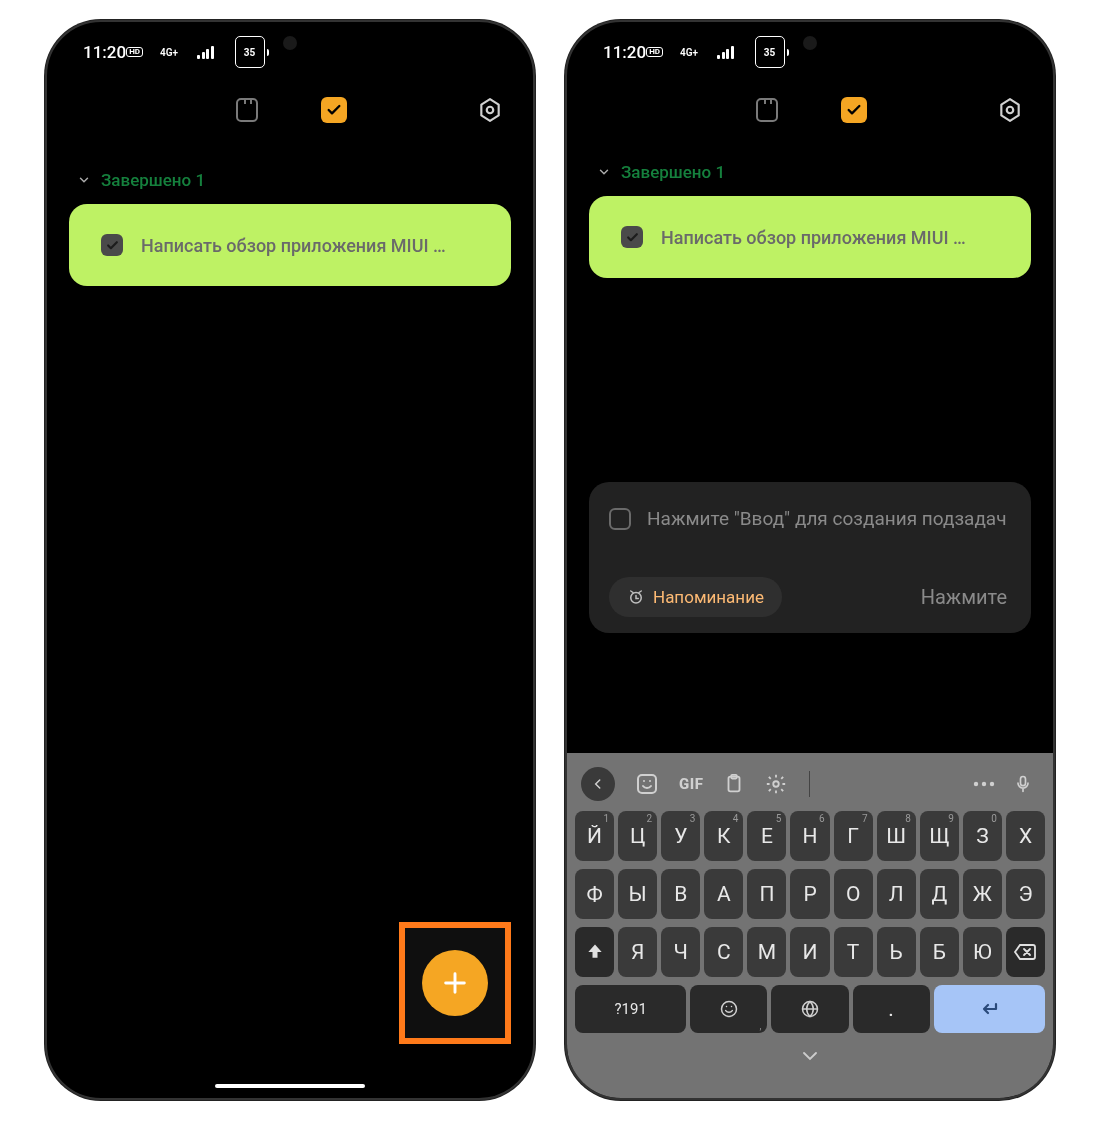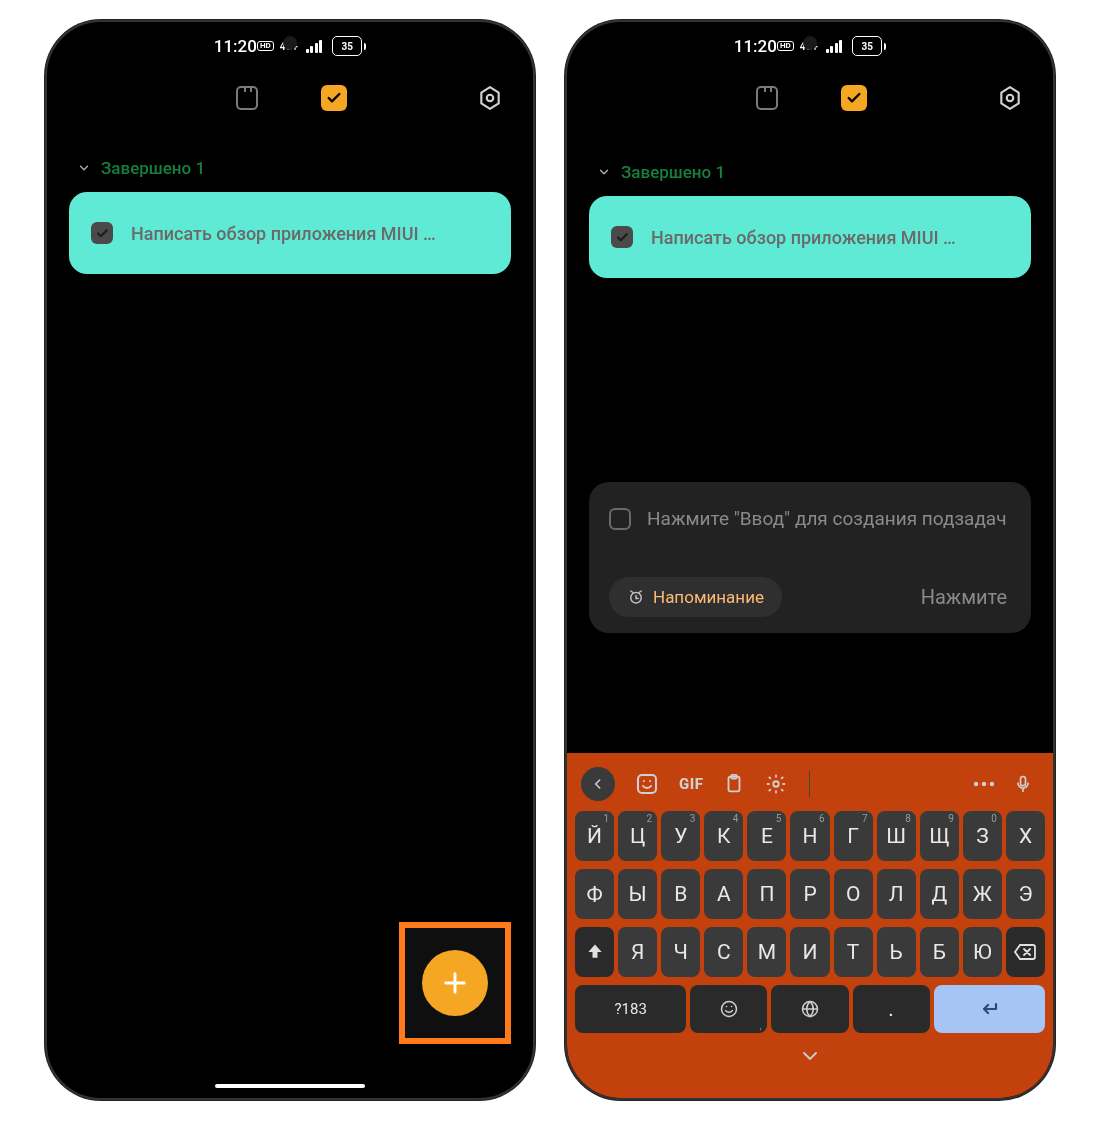--- a/index.html
+++ b/index.html
@@ -27,28 +27,28 @@
     left: 50%;
     transform: translateX(-50%);
     width: 14px;
     height: 14px;
     background: #1a1a1a;
     border-radius: 50%;
     z-index: 10;
   }
   .status-bar {
     display: flex;
-    justify-content: center;
+    justify-content: flex-start;
     align-items: center;
     padding: 14px 36px 4px 36px;
     color: #fff;
     font-size: 17px;
     font-weight: 500;
   }
-  .status-icons { display: flex; align-items: center; gap: 4px; }
+  .status-icons { display: flex; align-items: center; gap: 15px; }
   .badge-4g {
     border: 1px solid #fff;
     border-radius: 3px;
     font-size: 8px;
     padding: 0 2px;
     line-height: 1.1;
     font-weight: 700;
   }
   .signal-4g { font-size: 10px; font-weight: 600; margin-left:2px;}
   .signal-bars {
@@ -68,21 +68,21 @@
   .signal-bars span:nth-child(3){height:10px}
   .signal-bars span:nth-child(4){height:13px}
   .battery {
     display: flex;
     align-items: center;
     gap: 2px;
     margin-left: 6px;
   }
   .battery-body {
     width: 30px;
-    height: 20px;
+    height: 32px;
     border: 1.5px solid #fff;
     border-radius: 5px;
     display: flex;
     align-items: center;
     justify-content: center;
     font-size: 10px;
     font-weight: 700;
     position: relative;
   }
   .battery-tip {
@@ -132,23 +132,23 @@
     color: #15803d;
     font-size: 17px;
     font-weight: 500;
   }
   .chevron-down {
     width: 14px; height: 14px;
     display:flex;align-items:center;justify-content:center;
   }
   .task-item {
     margin: 0 22px;
-    background: #5eead4;
+    background: #bef264;
     border-radius: 18px;
-    padding: 30px 22px;
+    padding: 30px 32px;
     display: flex;
     align-items: center;
     gap: 18px;
   }
   .checkbox-done {
     width: 22px; height: 22px;
     background: #4a4a4a;
     border-radius: 6px;
     display:flex;align-items:center;justify-content:center;
   }
@@ -231,21 +231,21 @@
     color: #8a8a8a;
     font-size: 20px;
     font-weight: 400;
     padding-right: 4px;
   }
 
   
   .keyboard {
     position: absolute;
     left: 0; right: 0; bottom: 0;
-    background: #c2410c;
+    background: #737373;
     padding: 8px 6px 6px 6px;
     border-radius: 0 0 50px 50px;
     overflow: hidden;
   }
   .kb-toolbar {
     display:flex;
     align-items:center;
     gap: 20px;
     padding: 6px 14px 10px 8px;
     color: #d0d0d0;
@@ -532,21 +532,21 @@
           <div class="key">Б</div>
           <div class="key">Ю</div>
           <div class="key key-dark">
             <svg width="24" height="20" viewBox="0 0 24 20">
               <path d="M7 3h13a2 2 0 012 2v10a2 2 0 01-2 2H7l-5-7z" stroke="#e0e0e0" stroke-width="1.8" fill="none"></path>
               <path d="M11 7l6 6M17 7l-6 6" stroke="#e0e0e0" stroke-width="1.8" stroke-linecap="round"></path>
             </svg>
           </div>
         </div>
       <div class="key-row bottom-row">
-        <div class="key key-dark key-sym">?183</div>
+        <div class="key key-dark key-sym">?191</div>
         <div class="key key-dark" style="flex:0.9">
           <svg width="20" height="20" viewBox="0 0 24 24">
               <circle cx="12" cy="12" r="9" stroke="#d0d0d0" stroke-width="1.8" fill="none"></circle>
               <path d="M8 14s1.5 2 4 2 4-2 4-2M9 9h.01M15 9h.01" stroke="#d0d0d0" stroke-width="1.8" fill="none" stroke-linecap="round"></path>
             </svg>
           <span style="position:absolute;bottom:2px;right:6px;font-size:10px;color:#888">,</span>
         </div>
         <div class="key key-dark" style="flex:0.9">
           <svg width="20" height="20" viewBox="0 0 24 24">
               <circle cx="12" cy="12" r="9" stroke="#d0d0d0" stroke-width="1.8" fill="none"></circle>

